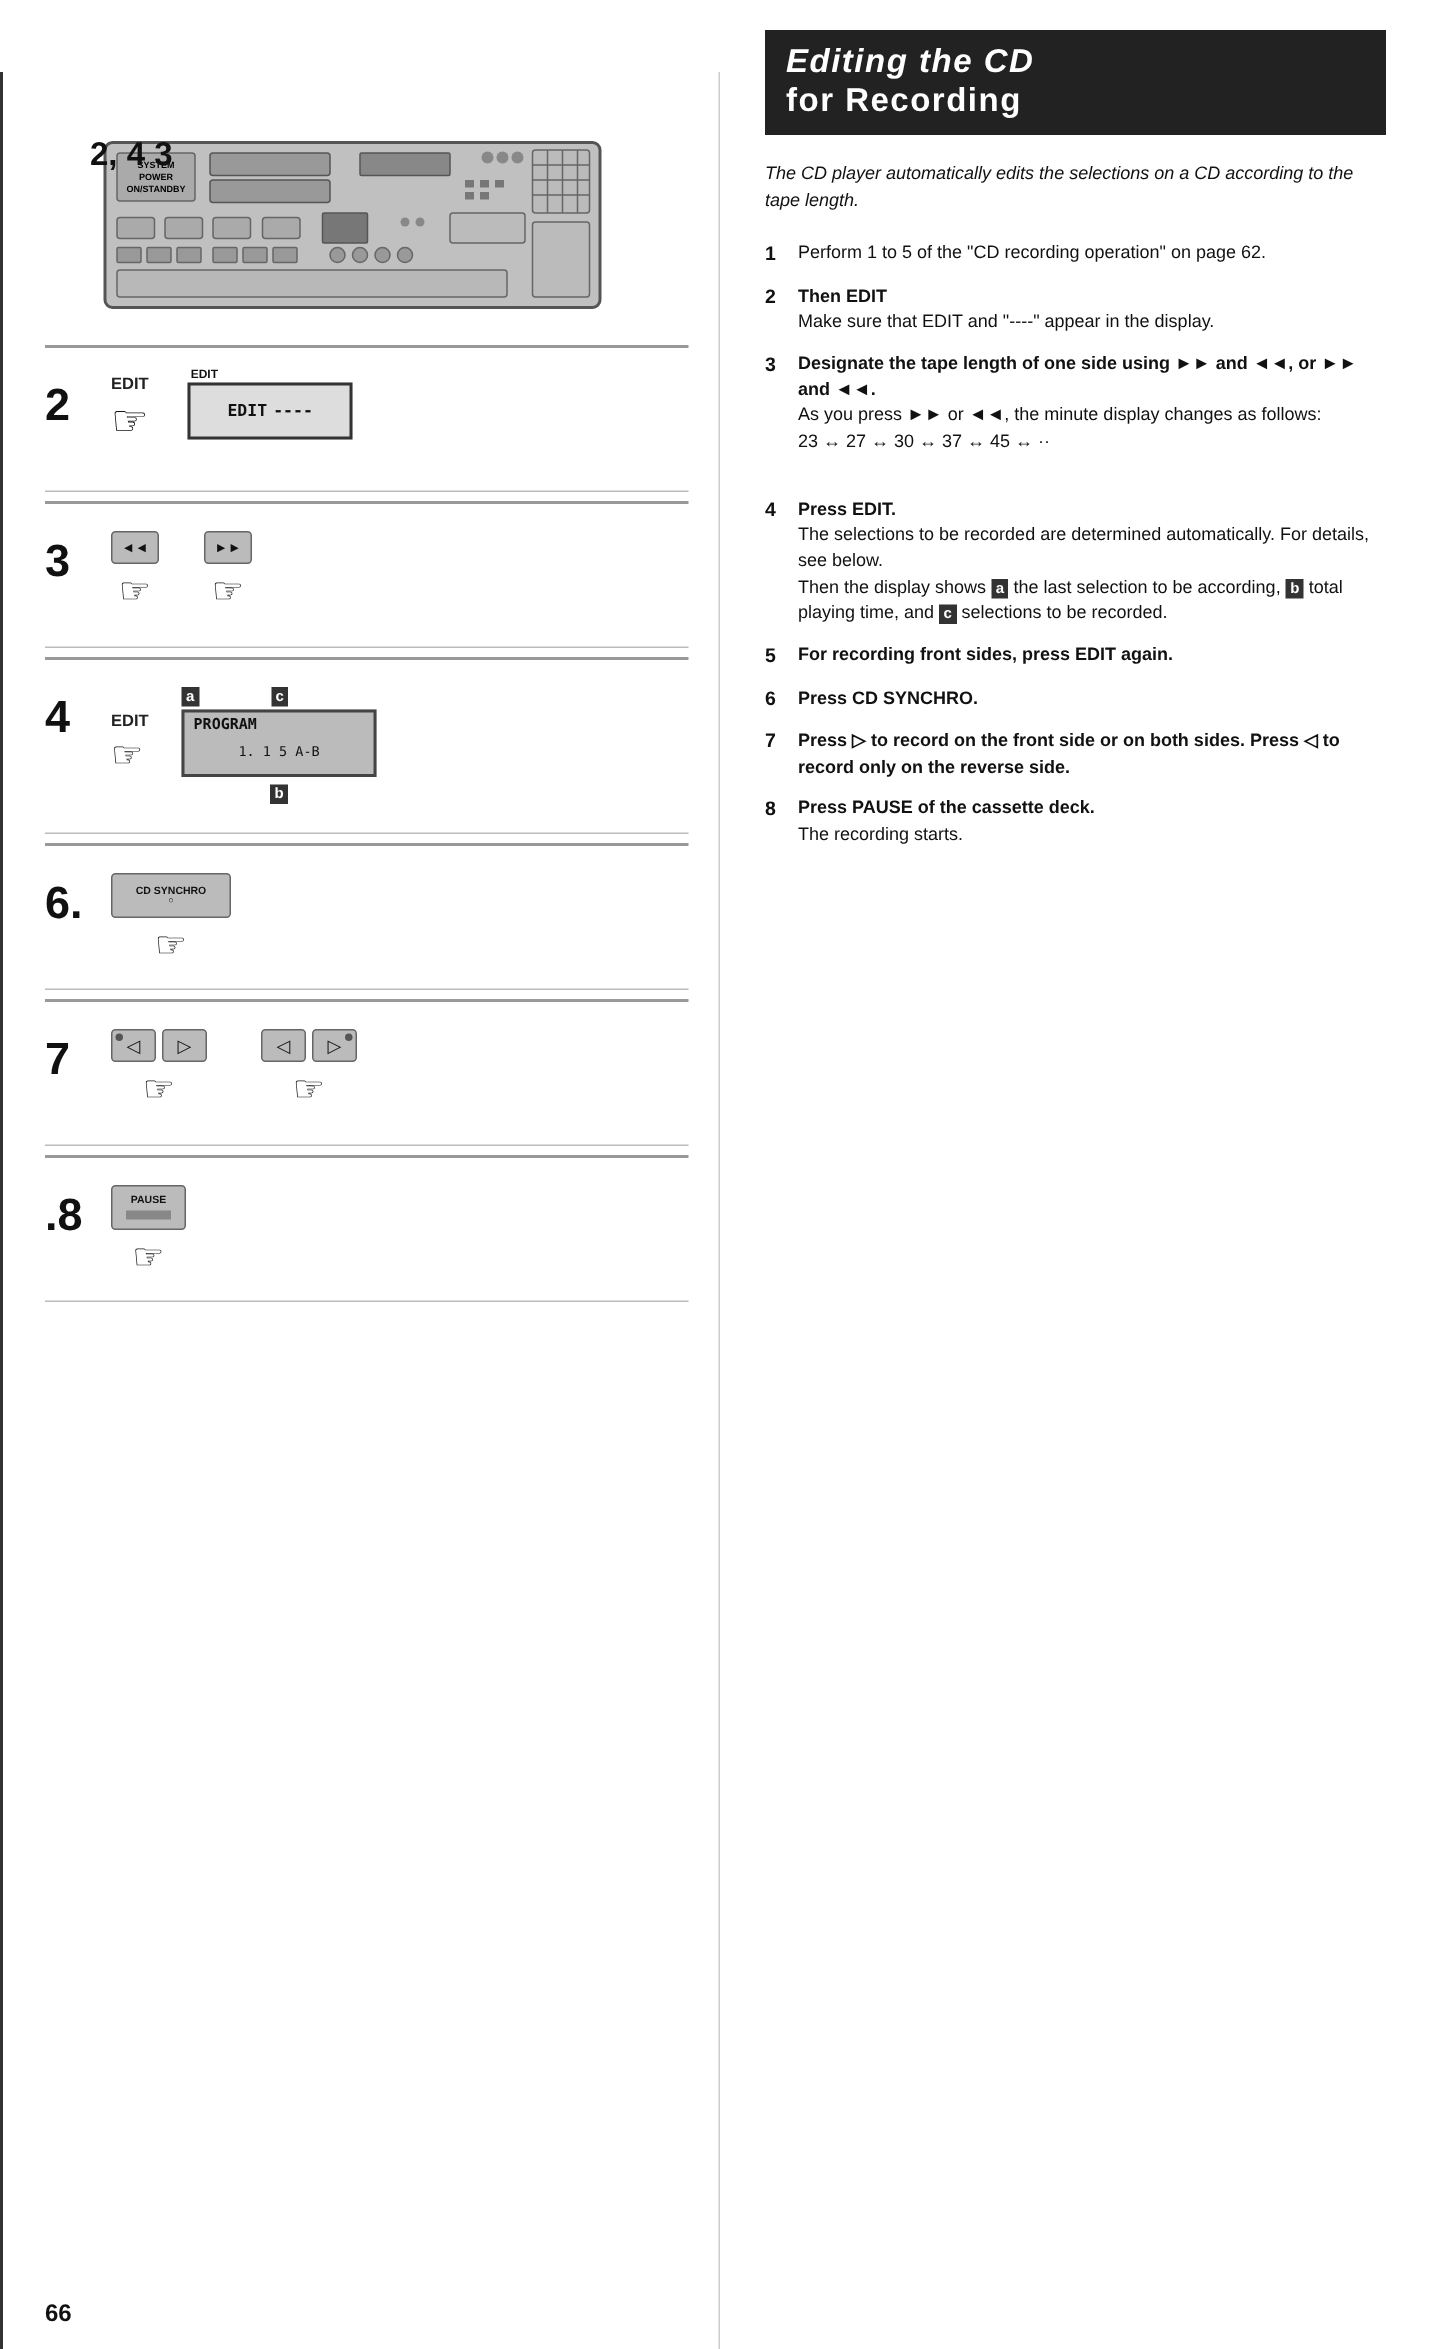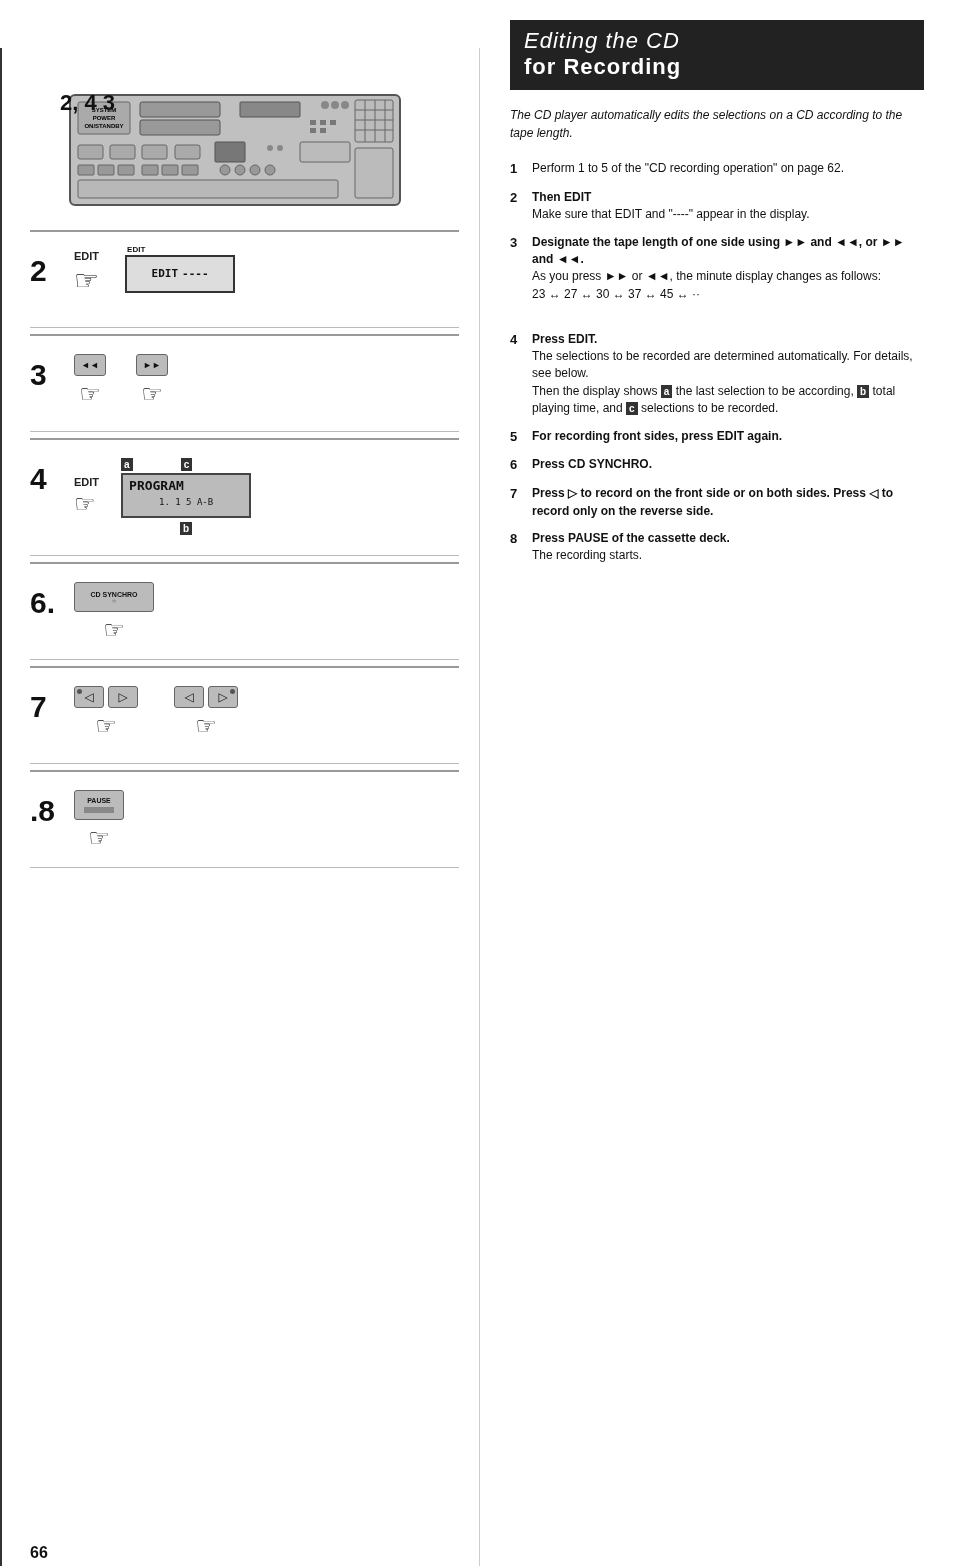--- a/index.html
+++ b/index.html
@@ -30,21 +30,21 @@
     
     .title-box {
       background: #222;
       color: #fff;
       padding: 8px 14px 10px 14px;
       margin-bottom: 16px;
       display: inline-block;
     }
     .title-box .title-line1 {
       font-size: 22px;
-      font-weight: normal;
+      font-weight: bold;
       font-style: italic;
       letter-spacing: 1px;
     }
     .title-box .title-line2 {
       font-size: 22px;
       font-weight: bold;
       letter-spacing: 1px;
     }
 
     
@@ -136,21 +136,21 @@
     .highlight-c { 
       background: #333; color: #fff; 
       padding: 1px 3px; font-size: 10px; font-weight: bold;
     }
 
     
     .page-number {
       font-size: 16px;
       font-weight: bold;
       position: absolute;
-      bottom: 4px;
+      bottom: 14px;
       left: 30px;
     }
     .ctrl-btn {
       width: 32px;
       height: 22px;
       background: #bbb;
       border: 1.5px solid #666;
       border-radius: 3px;
       display: flex;
       align-items: center;
@@ -329,21 +329,21 @@
           <span style="font-size:24px;">☞</span>
         </div>
         <div style="position:relative; margin-left:14px;">
 
           <div style="display:flex; gap:4px; margin-bottom:2px;">
             <span style="font-size:10px; font-weight:bold; background:#333; color:#fff; padding:1px 3px;">a</span>
             <span style="font-size:10px; font-weight:bold; width:40px;"></span>
             <span style="font-size:10px; font-weight:bold; background:#333; color:#fff; padding:1px 3px;">c</span>
           </div>
           <div style="width:130px; height:45px; border:2px solid #444; background:#bbb; display:flex; flex-direction:column; align-items:center; justify-content:center; font-size:8px; font-family:monospace; position:relative;">
-            <div style="position:absolute; top:3px; left:6px; font-size:13px; font-weight:bold;">PROGRAM</div>
+            <div style="position:absolute; top:3px; left:6px; font-size:10px; font-weight:bold;">PROGRAM</div>
             <div style="font-size:9px; margin-top:12px;">1. 1  5  A-B</div>
           </div>
           <div style="margin-top:2px; text-align:center;">
             <span style="font-size:10px; font-weight:bold; background:#333; color:#fff; padding:1px 3px;">b</span>
           </div>
         </div>
       </div>
     </div>
   </div>
 

